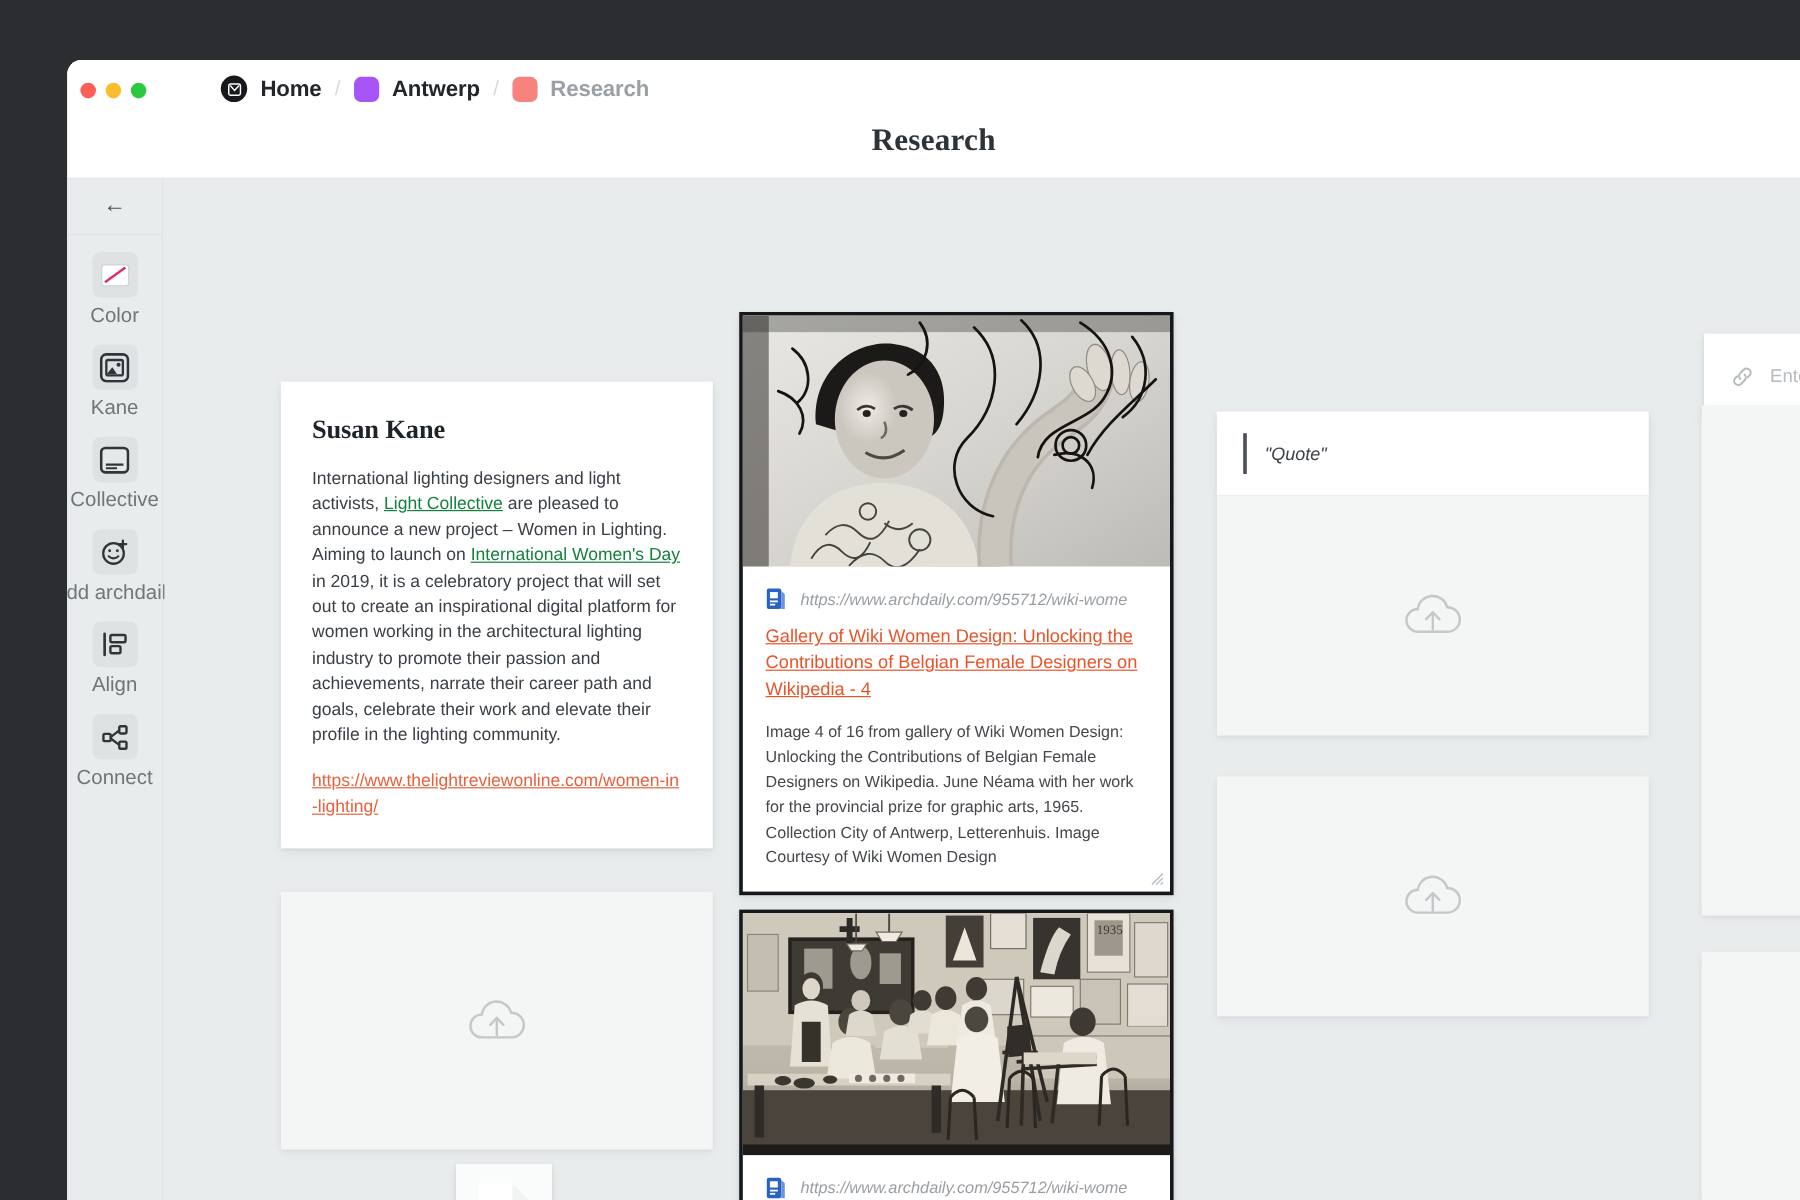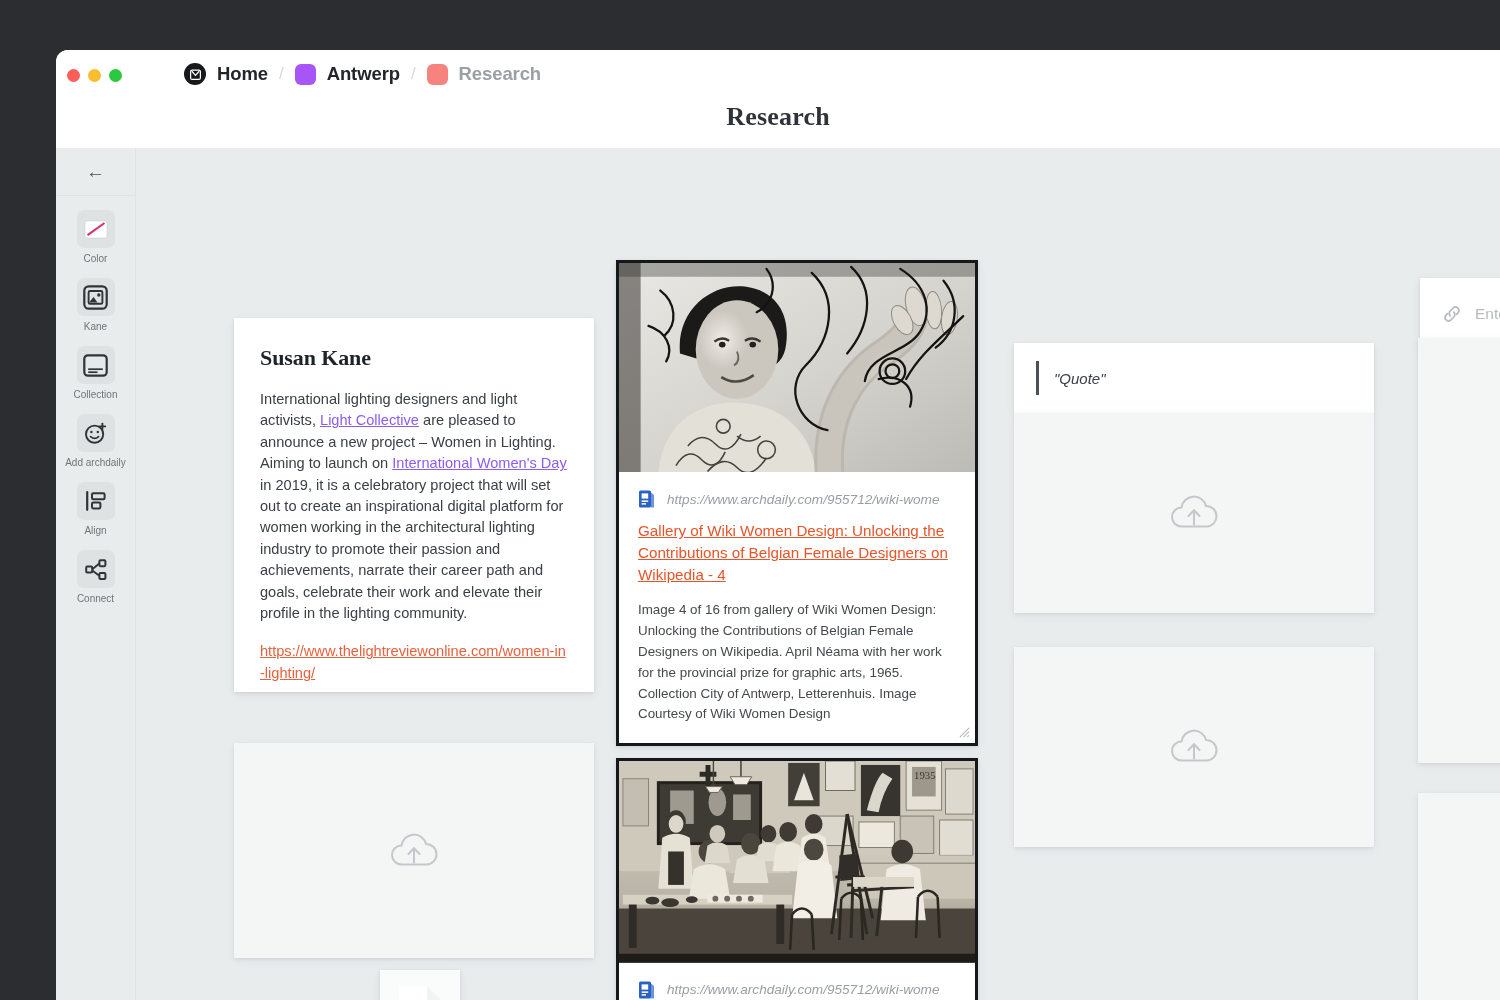--- a/index.html
+++ b/index.html
@@ -82,48 +82,48 @@
     margin-top: 14px;
     display: flex; flex-direction: column; align-items: center; gap: 5px;
     cursor: pointer;
   }
   .tool-chip {
     width: 38px; height: 38px; border-radius: 7px;
     background: #dfe2e3;
     display: flex; align-items: center; justify-content: center;
   }
   .tool-label {
-    font-size: 10px; color: #6e757b; white-space: nowrap;
+    font-size: 17px; color: #6e757b; white-space: nowrap;
   }
 
   
   #canvas {
     position: absolute; left: 81px; top: 0; right: 0; bottom: 0;
     background: #e9eced;
     overflow: hidden;
   }
   .card {
     position: absolute;
     background: #ffffff;
     box-shadow: 0 1px 3px rgba(30,40,50,.10), 0 3px 10px rgba(30,40,50,.06);
   }
 
   
   #text-card {
-    left: 97px; top: 170px; width: 360px; padding: 27px 26px 8px 26px;
+    left: 97px; top: 170px; width: 360px; padding: 27px 26px 23px 26px;
   }
   #text-card h2 {
     font-family: "Liberation Serif", serif;
     font-size: 22px; font-weight: 700; color: #1e2328;
     margin-bottom: 18px; letter-spacing: -0.1px;
   }
   #text-card p {
     font-size: 14.6px; line-height: 21.4px; color: #3a4046;
   }
-  .link-inline { color: #8b5cf6; text-decoration: underline; }
+  .link-inline { color: #15803d; text-decoration: underline; }
   #text-card .url-para { margin-top: 17px; word-break: break-all; }
   #text-card .url-para a { color: #e8603c; text-decoration: underline; font-size: 14.6px; line-height: 21.4px; }
 
   
   .placeholder {
     position: absolute;
     background: #f4f5f5;
     box-shadow: 0 1px 3px rgba(30,40,50,.08), 0 3px 9px rgba(30,40,50,.05);
     display: flex; align-items: center; justify-content: center;
   }
@@ -254,21 +254,21 @@
       </div>
 
       <div class="tool">
         <span class="tool-chip">
           <svg width="25" height="25" viewBox="0 0 25 25">
             <rect x="1.3" y="2.3" width="22.4" height="20.4" rx="3.6" fill="#e6e9ea" stroke="#2f3438" stroke-width="2.2"></rect>
             <line x1="5.2" y1="16.2" x2="19.8" y2="16.2" stroke="#2f3438" stroke-width="1.7"></line>
             <line x1="5.2" y1="19.2" x2="14.5" y2="19.2" stroke="#2f3438" stroke-width="1.7"></line>
           </svg>
         </span>
-        <span class="tool-label">Collection</span>
+        <span class="tool-label">Collective</span>
       </div>
 
       <div class="tool">
         <span class="tool-chip">
           <svg width="25" height="25" viewBox="0 0 25 25">
             <circle cx="11.6" cy="13.2" r="8.6" fill="none" stroke="#2f3438" stroke-width="1.9"></circle>
             <circle cx="8.4" cy="11" r="1.2" fill="#2f3438"></circle>
             <circle cx="14.8" cy="11" r="1.2" fill="#2f3438"></circle>
             <path d="M7.6 15.6 Q11.6 19.2 15.6 15.6" fill="none" stroke="#2f3438" stroke-width="1.8" stroke-linecap="round"></path>
             <line x1="19.4" y1="2.6" x2="19.4" y2="8.2" stroke="#2f3438" stroke-width="1.9" stroke-linecap="round"></line>
@@ -401,21 +401,21 @@
             <svg class="favicon" viewBox="0 0 17 20">
               <rect x="1" y="1.5" width="12" height="17" rx="1.6" fill="#2a62c4"></rect>
               <rect x="3.6" y="4.4" width="6.6" height="5.2" fill="#ffffff"></rect>
               <rect x="3.6" y="11.4" width="6.6" height="1.5" fill="#ffffff"></rect>
               <rect x="3.6" y="14.1" width="4.4" height="1.5" fill="#ffffff"></rect>
               <path d="M13 3.4 L16 6 V18.6 H13 Z" fill="#6b93de"></path>
             </svg>
             <span class="link-url">https://www.archdaily.com/955712/wiki-wome</span>
           </div>
           <a class="link-title" href="#">Gallery of Wiki Women Design: Unlocking the Contributions of Belgian Female Designers on Wikipedia - 4</a>
-          <div class="link-desc">Image 4 of 16 from gallery of Wiki Women Design: Unlocking the Contributions of Belgian Female Designers on Wikipedia. April Néama with her work for the provincial prize for graphic arts, 1965. Collection City of Antwerp, Letterenhuis. Image Courtesy of Wiki Women Design</div>
+          <div class="link-desc">Image 4 of 16 from gallery of Wiki Women Design: Unlocking the Contributions of Belgian Female Designers on Wikipedia. June Néama with her work for the provincial prize for graphic arts, 1965. Collection City of Antwerp, Letterenhuis. Image Courtesy of Wiki Women Design</div>
           <svg class="resize-handle" viewBox="0 0 12 12">
             <line x1="11" y1="1" x2="1" y2="11" stroke="#6a6f73" stroke-width="1.1"></line>
             <line x1="11" y1="5" x2="5" y2="11" stroke="#6a6f73" stroke-width="1.1"></line>
             <line x1="11" y1="9" x2="9" y2="11" stroke="#6a6f73" stroke-width="1.1"></line>
           </svg>
         </div>
       </div>
 
       <div class="card" id="media-card-2">
         <svg class="media-photo" viewBox="0 0 362 205" preserveAspectRatio="none">

